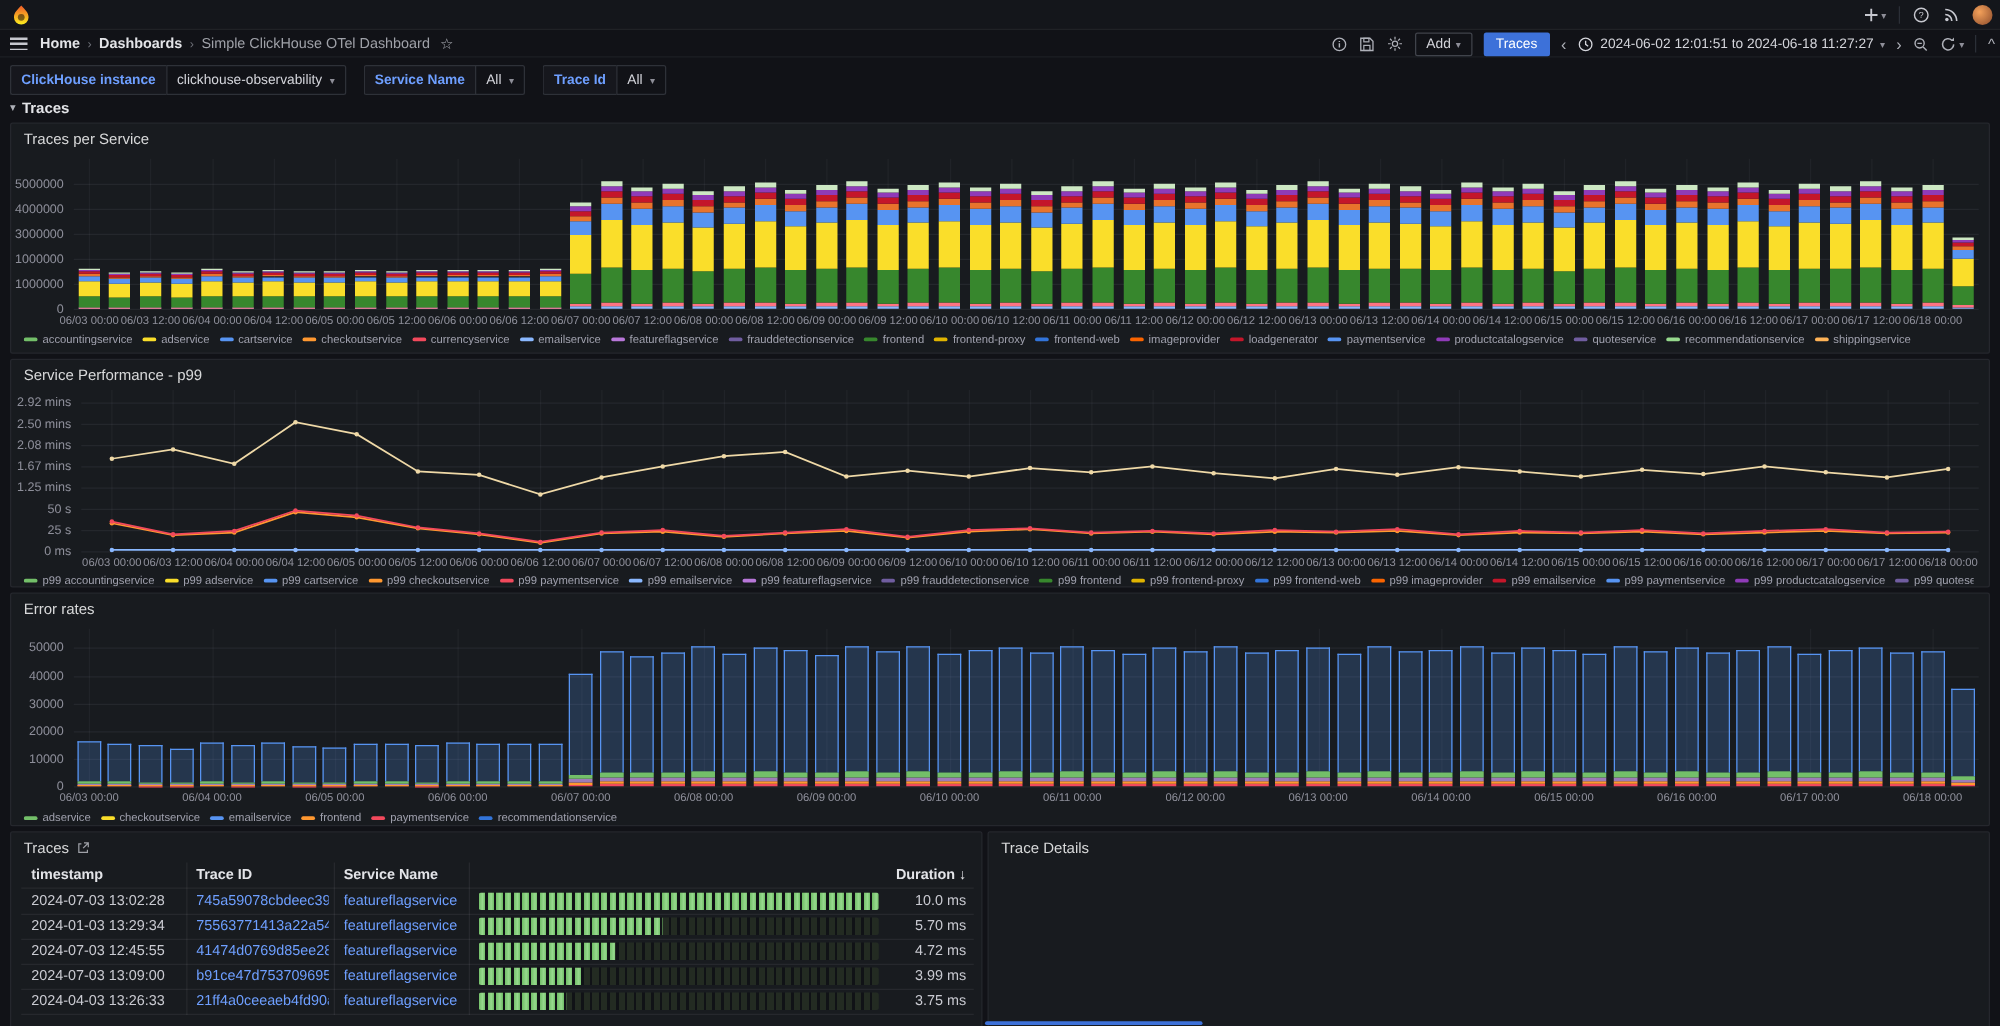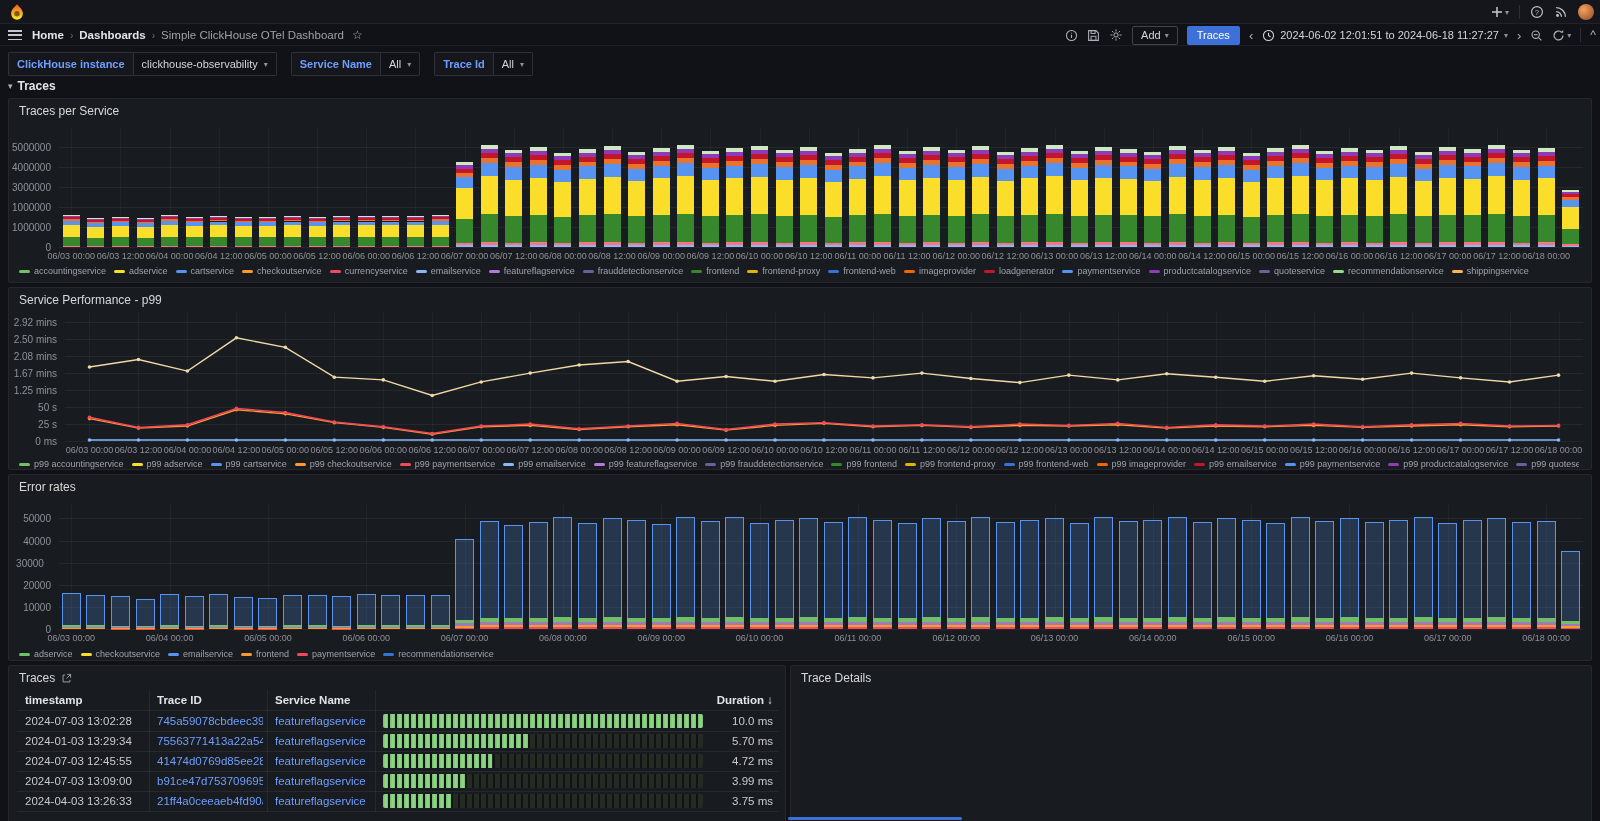--- a/index.html
+++ b/index.html
@@ -1194,21 +1194,21 @@
 
   <div class="panel" id="panel3" style="left:8px;top:474px;width:1584px;height:187px;">
     <div class="panel-title">Error rates</div>
   <div class="gridh" style="left: 50px; top: 154px; width: 1524px;"></div>
       <div class="ylab" style="left: 0px; top: 149px; width: 42px;">0</div>
       <div class="gridh" style="left: 50px; top: 131.895px; width: 1524px;"></div>
       <div class="ylab" style="left: 0px; top: 126.895px; width: 42px;">10000</div>
       <div class="gridh" style="left: 50px; top: 109.789px; width: 1524px;"></div>
       <div class="ylab" style="left: 0px; top: 104.789px; width: 42px;">20000</div>
       <div class="gridh" style="left: 50px; top: 87.6842px; width: 1524px;"></div>
-      <div class="ylab" style="left: 0px; top: 82.6842px; width: 42px; text-align: center;">30000</div>
+      <div class="ylab" style="left: 0px; top: 82.6842px; width: 42px;">30000</div>
       <div class="gridh" style="left: 50px; top: 65.5789px; width: 1524px;"></div>
       <div class="ylab" style="left: 0px; top: 60.5789px; width: 42px;">40000</div>
       <div class="gridh" style="left: 50px; top: 43.4737px; width: 1524px;"></div>
       <div class="ylab" style="left: 0px; top: 38.4737px; width: 42px;">50000</div>
       <div class="gridv" style="left: 62.2903px; top: 28px; height: 126px;"></div>
       <div class="xlab" style="left: 62.2903px; top: 158px;">06/03 00:00</div>
       <div class="gridv" style="left: 160.613px; top: 28px; height: 126px;"></div>
       <div class="xlab" style="left: 160.613px; top: 158px;">06/04 00:00</div>
       <div class="gridv" style="left: 258.935px; top: 28px; height: 126px;"></div>
       <div class="xlab" style="left: 258.935px; top: 158px;">06/05 00:00</div>

